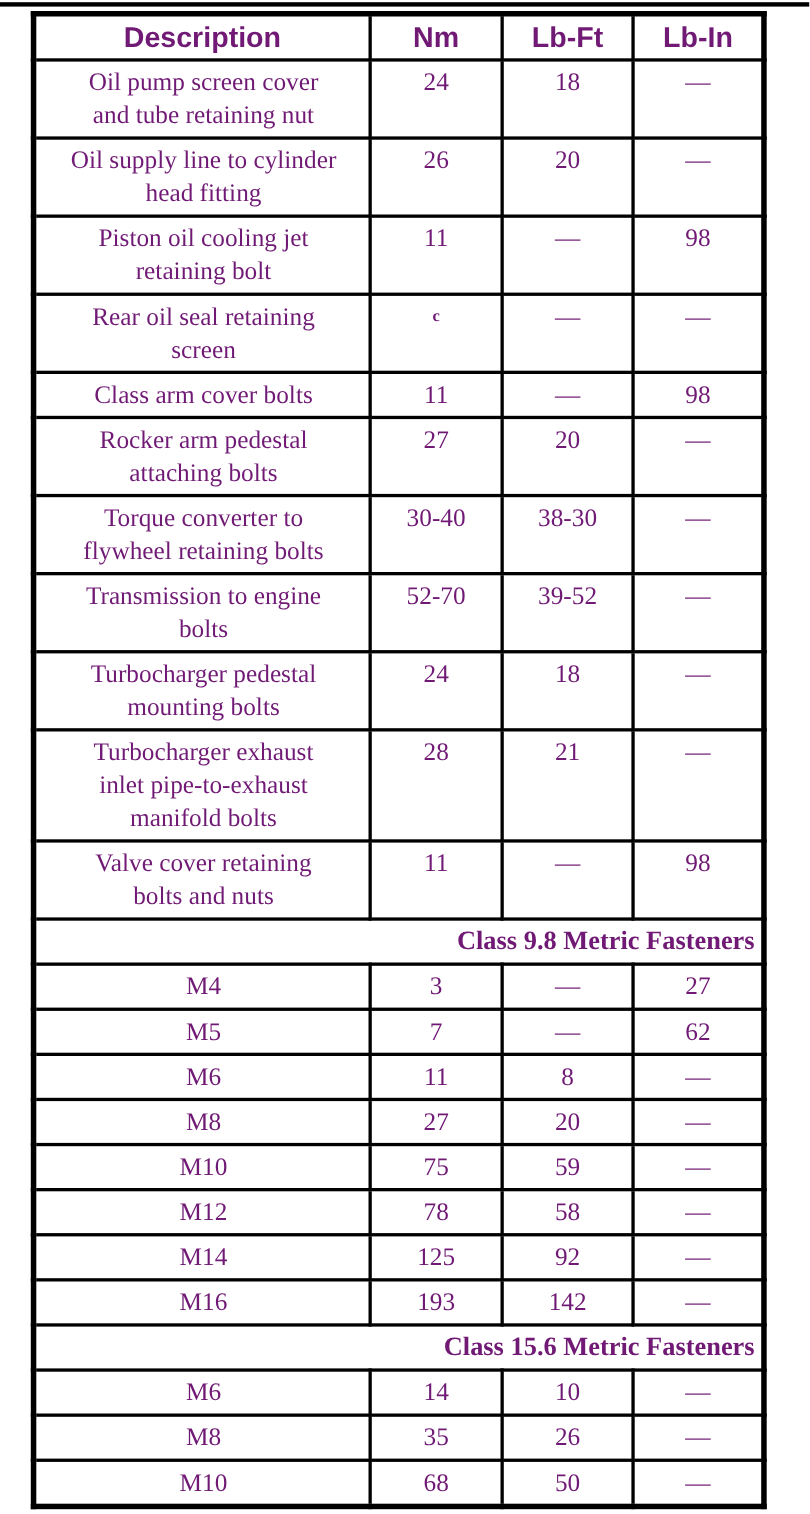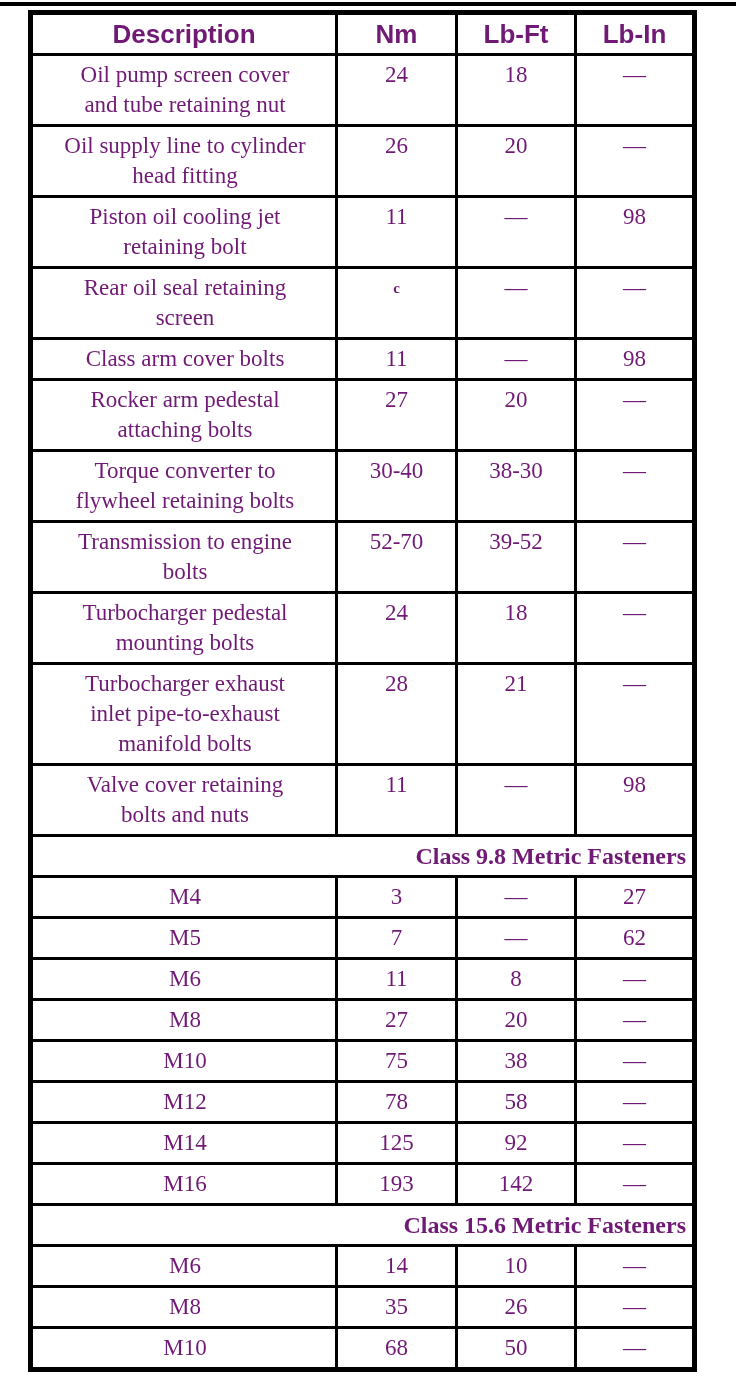--- a/index.html
+++ b/index.html
@@ -201,21 +201,21 @@
     </tr>
     <tr>
       <td class="desc">M8</td>
       <td class="num">27</td>
       <td class="num">20</td>
       <td class="num">—</td>
     </tr>
     <tr>
       <td class="desc">M10</td>
       <td class="num">75</td>
-      <td class="num">38</td>
+      <td class="num">59</td>
       <td class="num">—</td>
     </tr>
     <tr>
       <td class="desc">M12</td>
       <td class="num">78</td>
       <td class="num">58</td>
       <td class="num">—</td>
     </tr>
     <tr>
       <td class="desc">M14</td>

